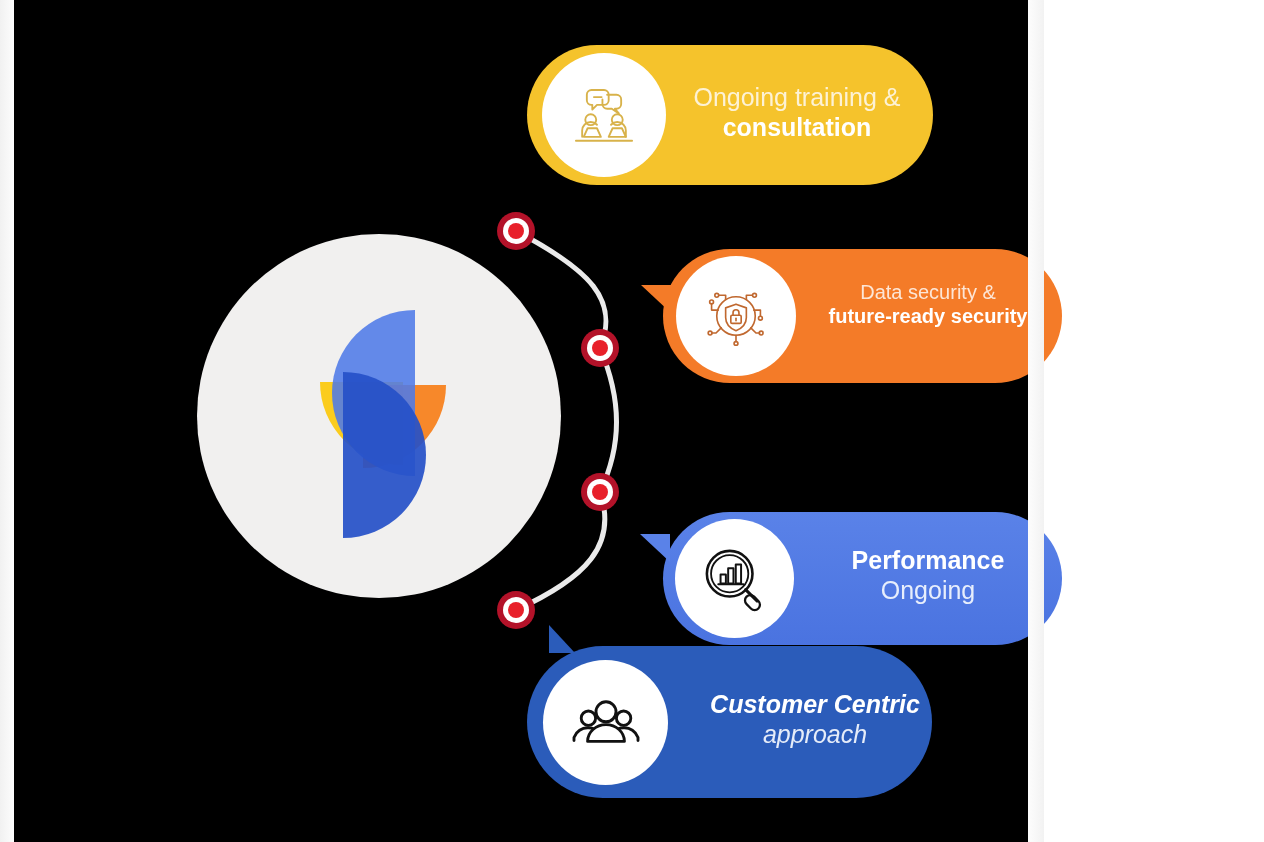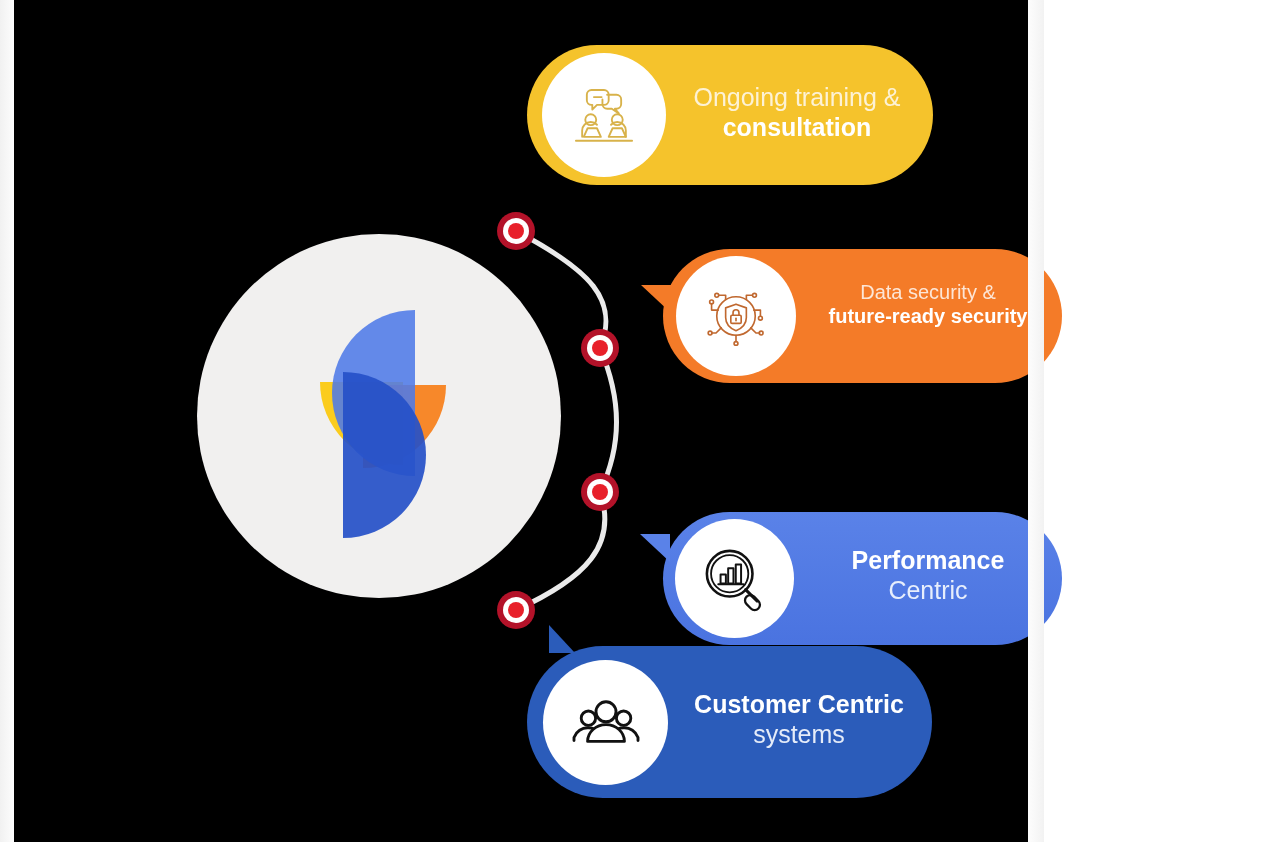--- a/index.html
+++ b/index.html
@@ -203,23 +203,24 @@
   #card-customer .card-tail {
     left: 22px; top: -21px;
     border-bottom: 28px solid #2b5cba;
     border-right: 26px solid transparent;
   }
   #card-customer .icon-bubble {
     left: 16px; top: 14px;
     width: 125px; height: 125px;
   }
   #card-customer .card-text {
-    left: 152px; top: 44px;
+    left: 168px; top: 44px;
     width: 240px;
     font-size: 25px;
+    font-style: italic;
   }
   #card-customer .t-light { color: #e5ecf9; }
 </style>
 </head>
 <body>
 
 <div id="stage">
 
   <div class="logo-disc"></div>
 
@@ -347,21 +348,21 @@
           <path d="M28 57 h33" stroke-width="2.6"></path>
 
           <path d="M64 64 l15 15" stroke-width="4"></path>
           <rect x="66" y="70" width="14" height="22" rx="7" transform="rotate(-45 73 81)" stroke-width="3"></rect>
         </g>
       </svg>
     </div>
 
     <div class="card-text">
       <span class="t-bold">Performance</span>
-      <span class="t-light">Centric</span>
+      <span class="t-light">Ongoing</span>
     </div>
   </div>
 
   <div class="card" id="card-customer">
     <div class="card-tail"></div>
 
     <div class="icon-bubble">
       <svg viewBox="0 0 100 100" width="80" height="80" aria-hidden="true">
         <g fill="#ffffff" stroke="#111111" stroke-width="3.6" stroke-linecap="round" stroke-linejoin="round">
 
@@ -372,17 +373,17 @@
           <path d="M90 72 v-4 a18 18 0 0 0 -18 -12 a18 18 0 0 0 -8 1.8"></path>
 
           <circle cx="50" cy="36" r="12.5"></circle>
           <path d="M27 73 a23 21 0 0 1 46 0 z"></path>
         </g>
       </svg>
     </div>
 
     <div class="card-text">
       <span class="t-bold">Customer Centric</span>
-      <span class="t-light">systems</span>
+      <span class="t-light">approach</span>
     </div>
   </div>
 
 </div>
 
 </body></html>

